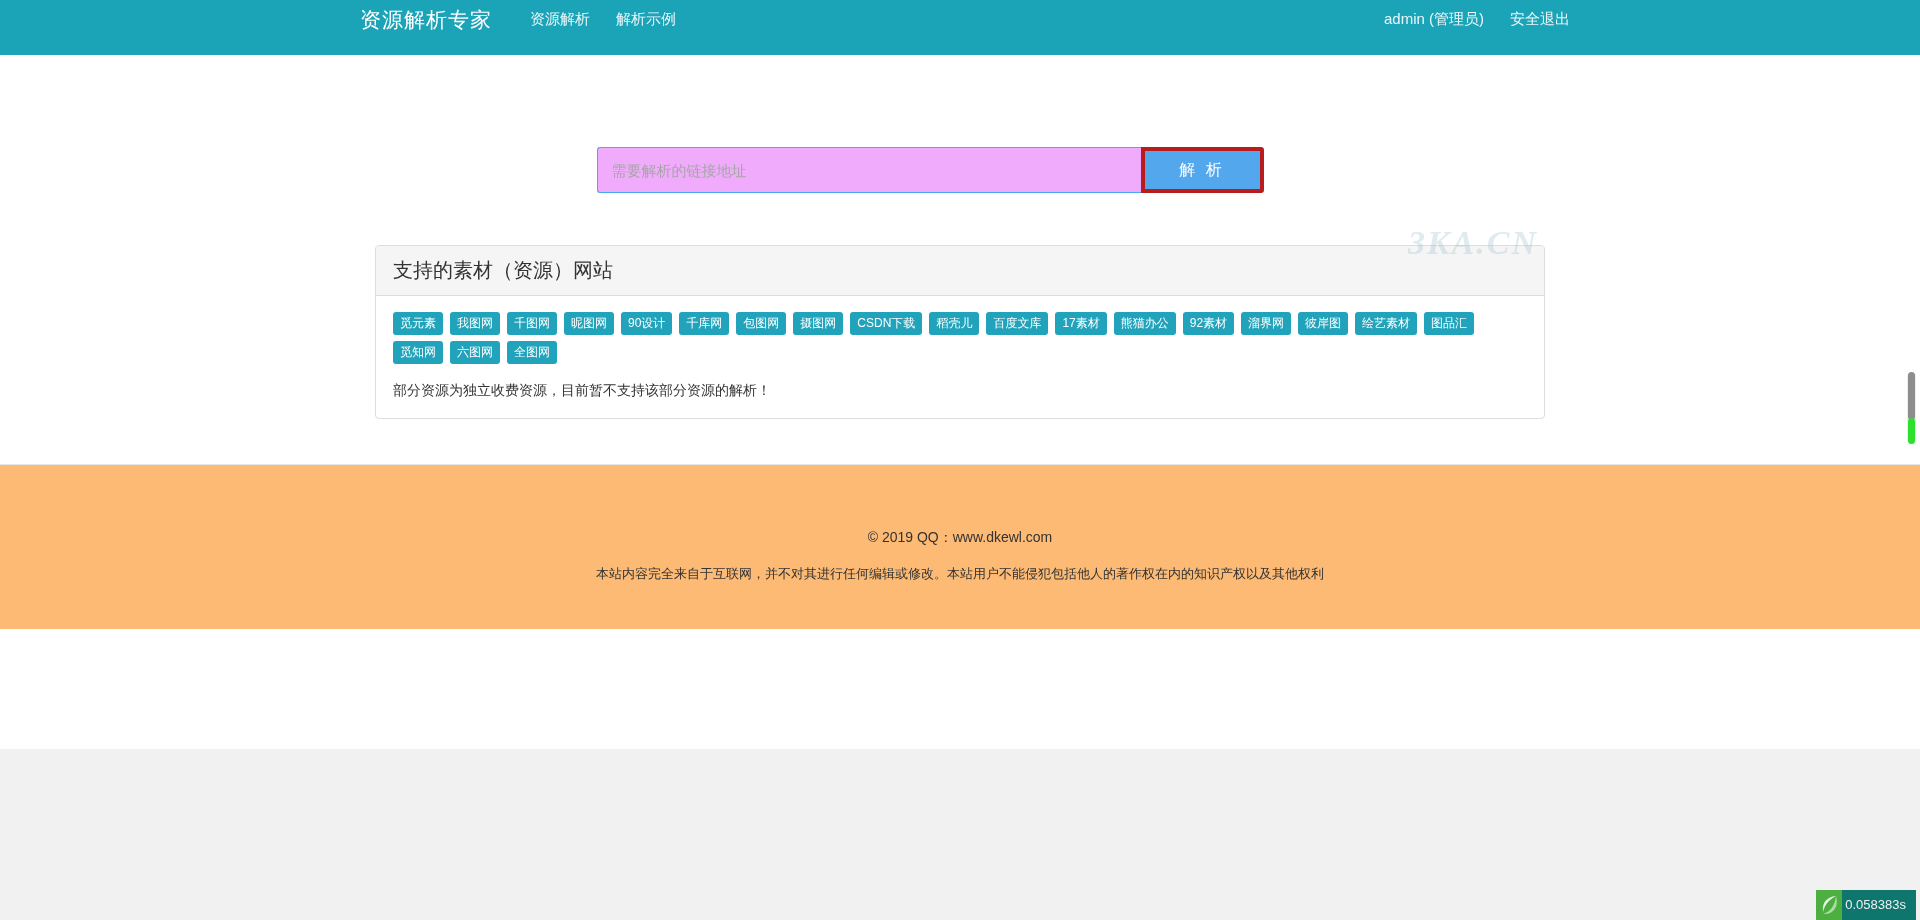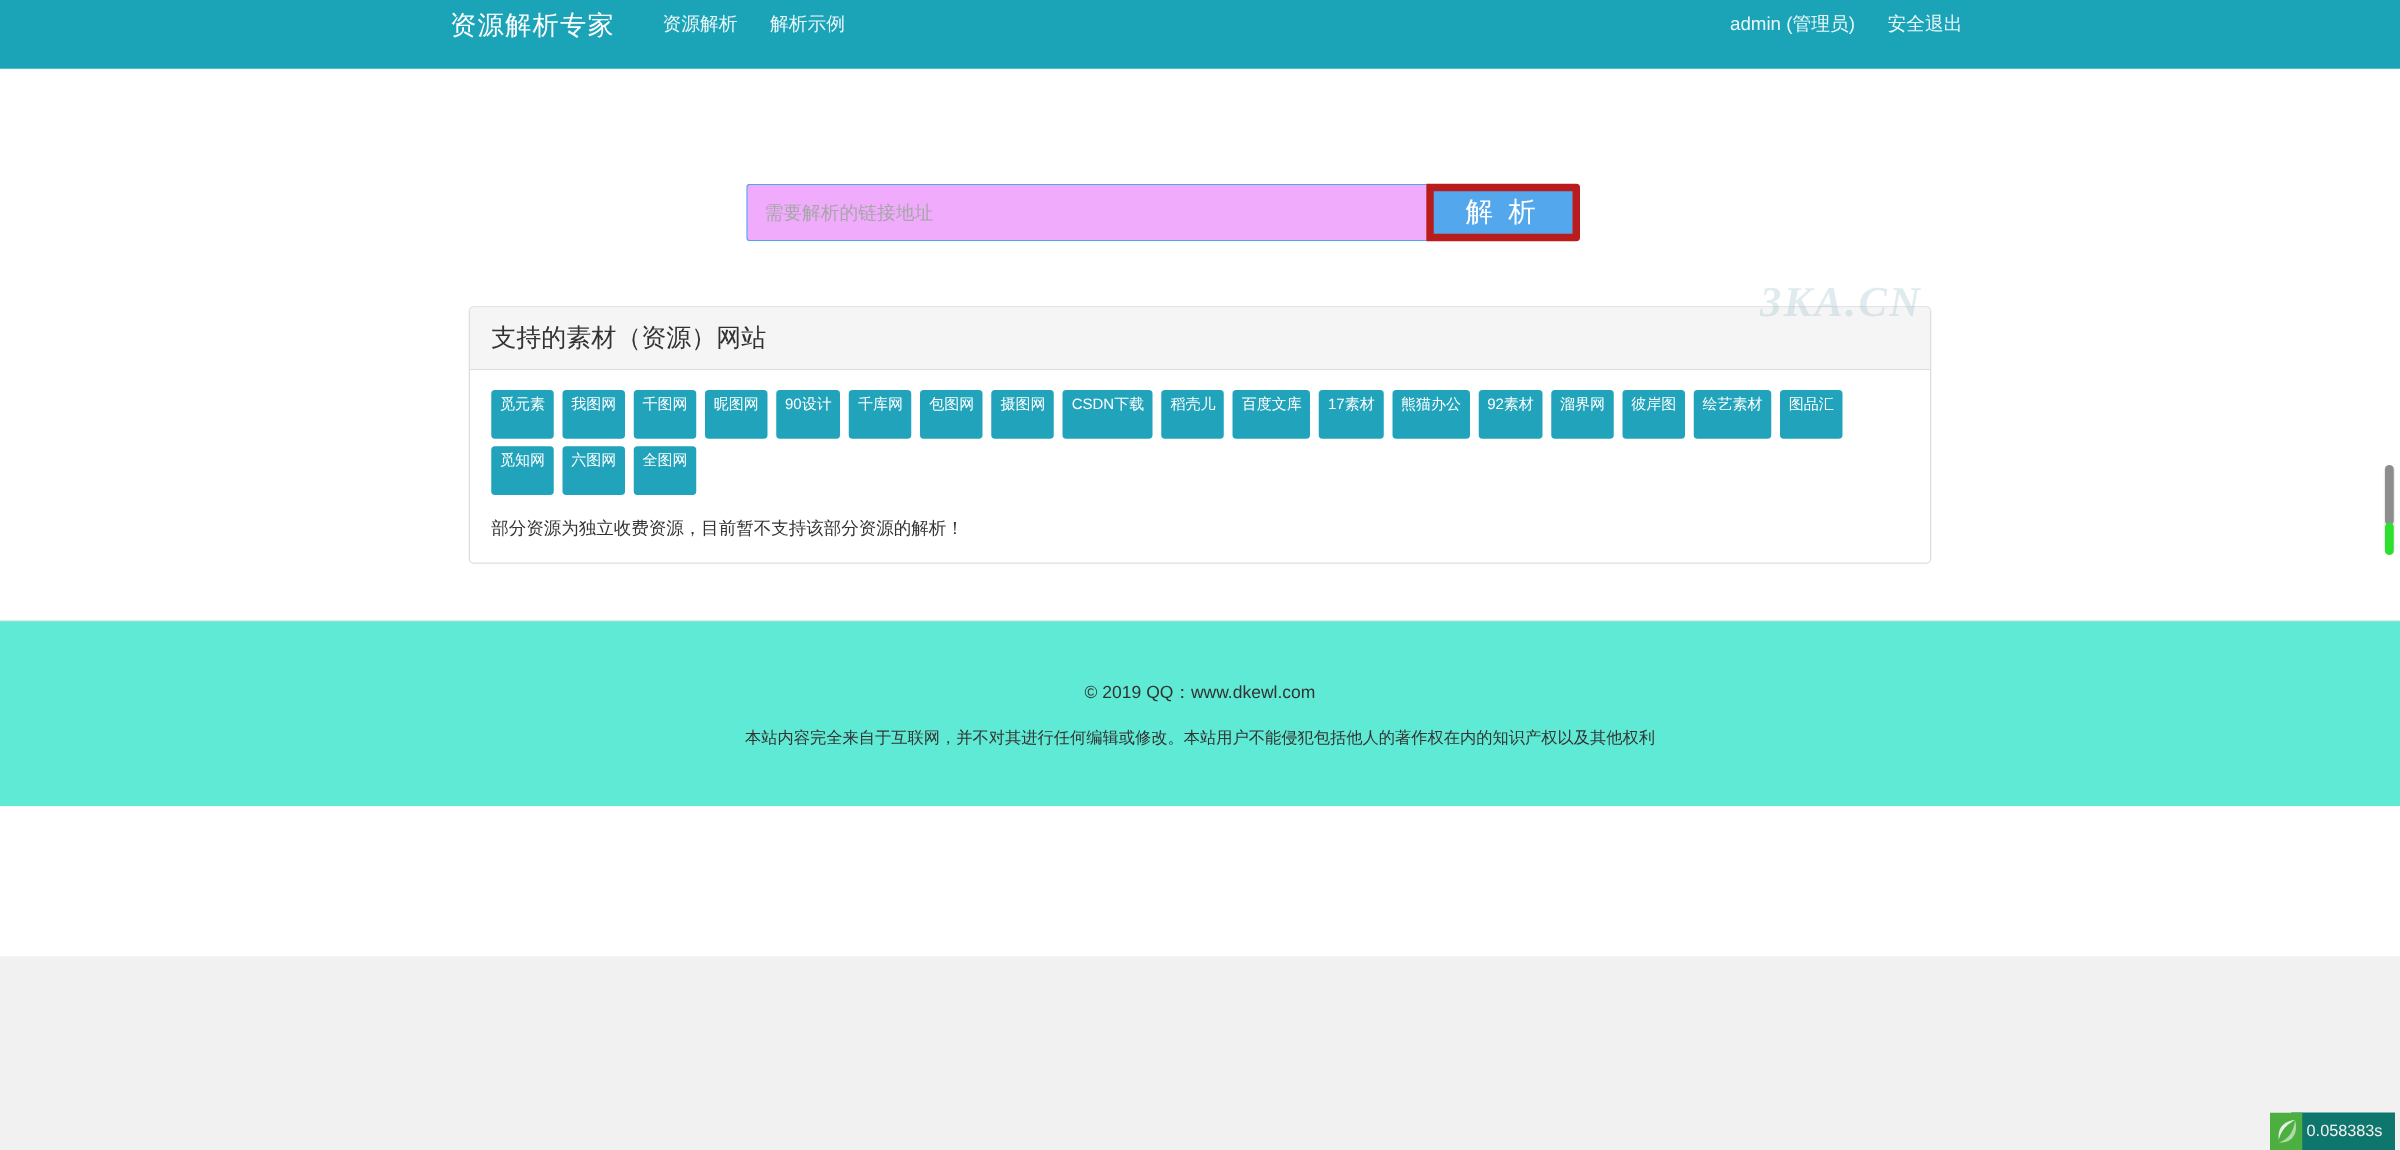--- a/index.html
+++ b/index.html
@@ -95,24 +95,24 @@
     font-size: 15px;
     color: #555;
     font-family: "Liberation Sans", "DejaVu Sans", sans-serif;
     background: #f0abfc;
   }
   .url-input::placeholder { color: #a6a6a6; }
   .parse-btn {
     width: 123px;
     height: 46px;
     background: #53a7ec;
-    border: 6px solid #b91c1c;
+    border: 4px solid #b91c1c;
     border-radius: 0 3px 3px 0;
     color: #ffffff;
-    font-size: 22px;
+    font-size: 16px;
     letter-spacing: 3px;
     cursor: pointer;
     font-family: "Liberation Sans", "DejaVu Sans", sans-serif;
   }
 
   
   .panel {
     width: 1170px;
     margin: 0 auto;
     border: 1px solid #dddddd;
@@ -136,21 +136,21 @@
     flex-wrap: wrap;
     gap: 6px 7px;
     margin-bottom: 18px;
   }
   .tag {
     display: inline-block;
     background: #21a4bb;
     color: #ffffff;
     font-size: 12px;
     line-height: 1;
-    padding: 5px 7px 22px 7px;
+    padding: 5px 7px 6px 7px;
     border-radius: 3px;
     white-space: nowrap;
     cursor: pointer;
     text-decoration: none;
   }
   .panel-note {
     font-size: 14px;
     color: #333333;
     margin: 0;
   }
@@ -165,24 +165,24 @@
     font-weight: bold;
     color: rgba(150,190,200,0.30);
     letter-spacing: 2px;
     pointer-events: none;
     user-select: none;
     font-family: "Liberation Serif", "DejaVu Serif", serif;
   }
 
   
   .footer {
-    background: #5eead4;
+    background: #fdba74;
     border-top: 1px solid #e7e7e7;
     margin-top: 45px;
-    padding: 48px 0 46px 0;
+    padding: 64px 0 46px 0;
     text-align: center;
   }
   .footer p {
     margin: 0 0 18px 0;
     font-size: 14px;
     color: #333333;
   }
   .footer .links { margin-bottom: 18px; }
   .footer a {
     color: #3366cc;

